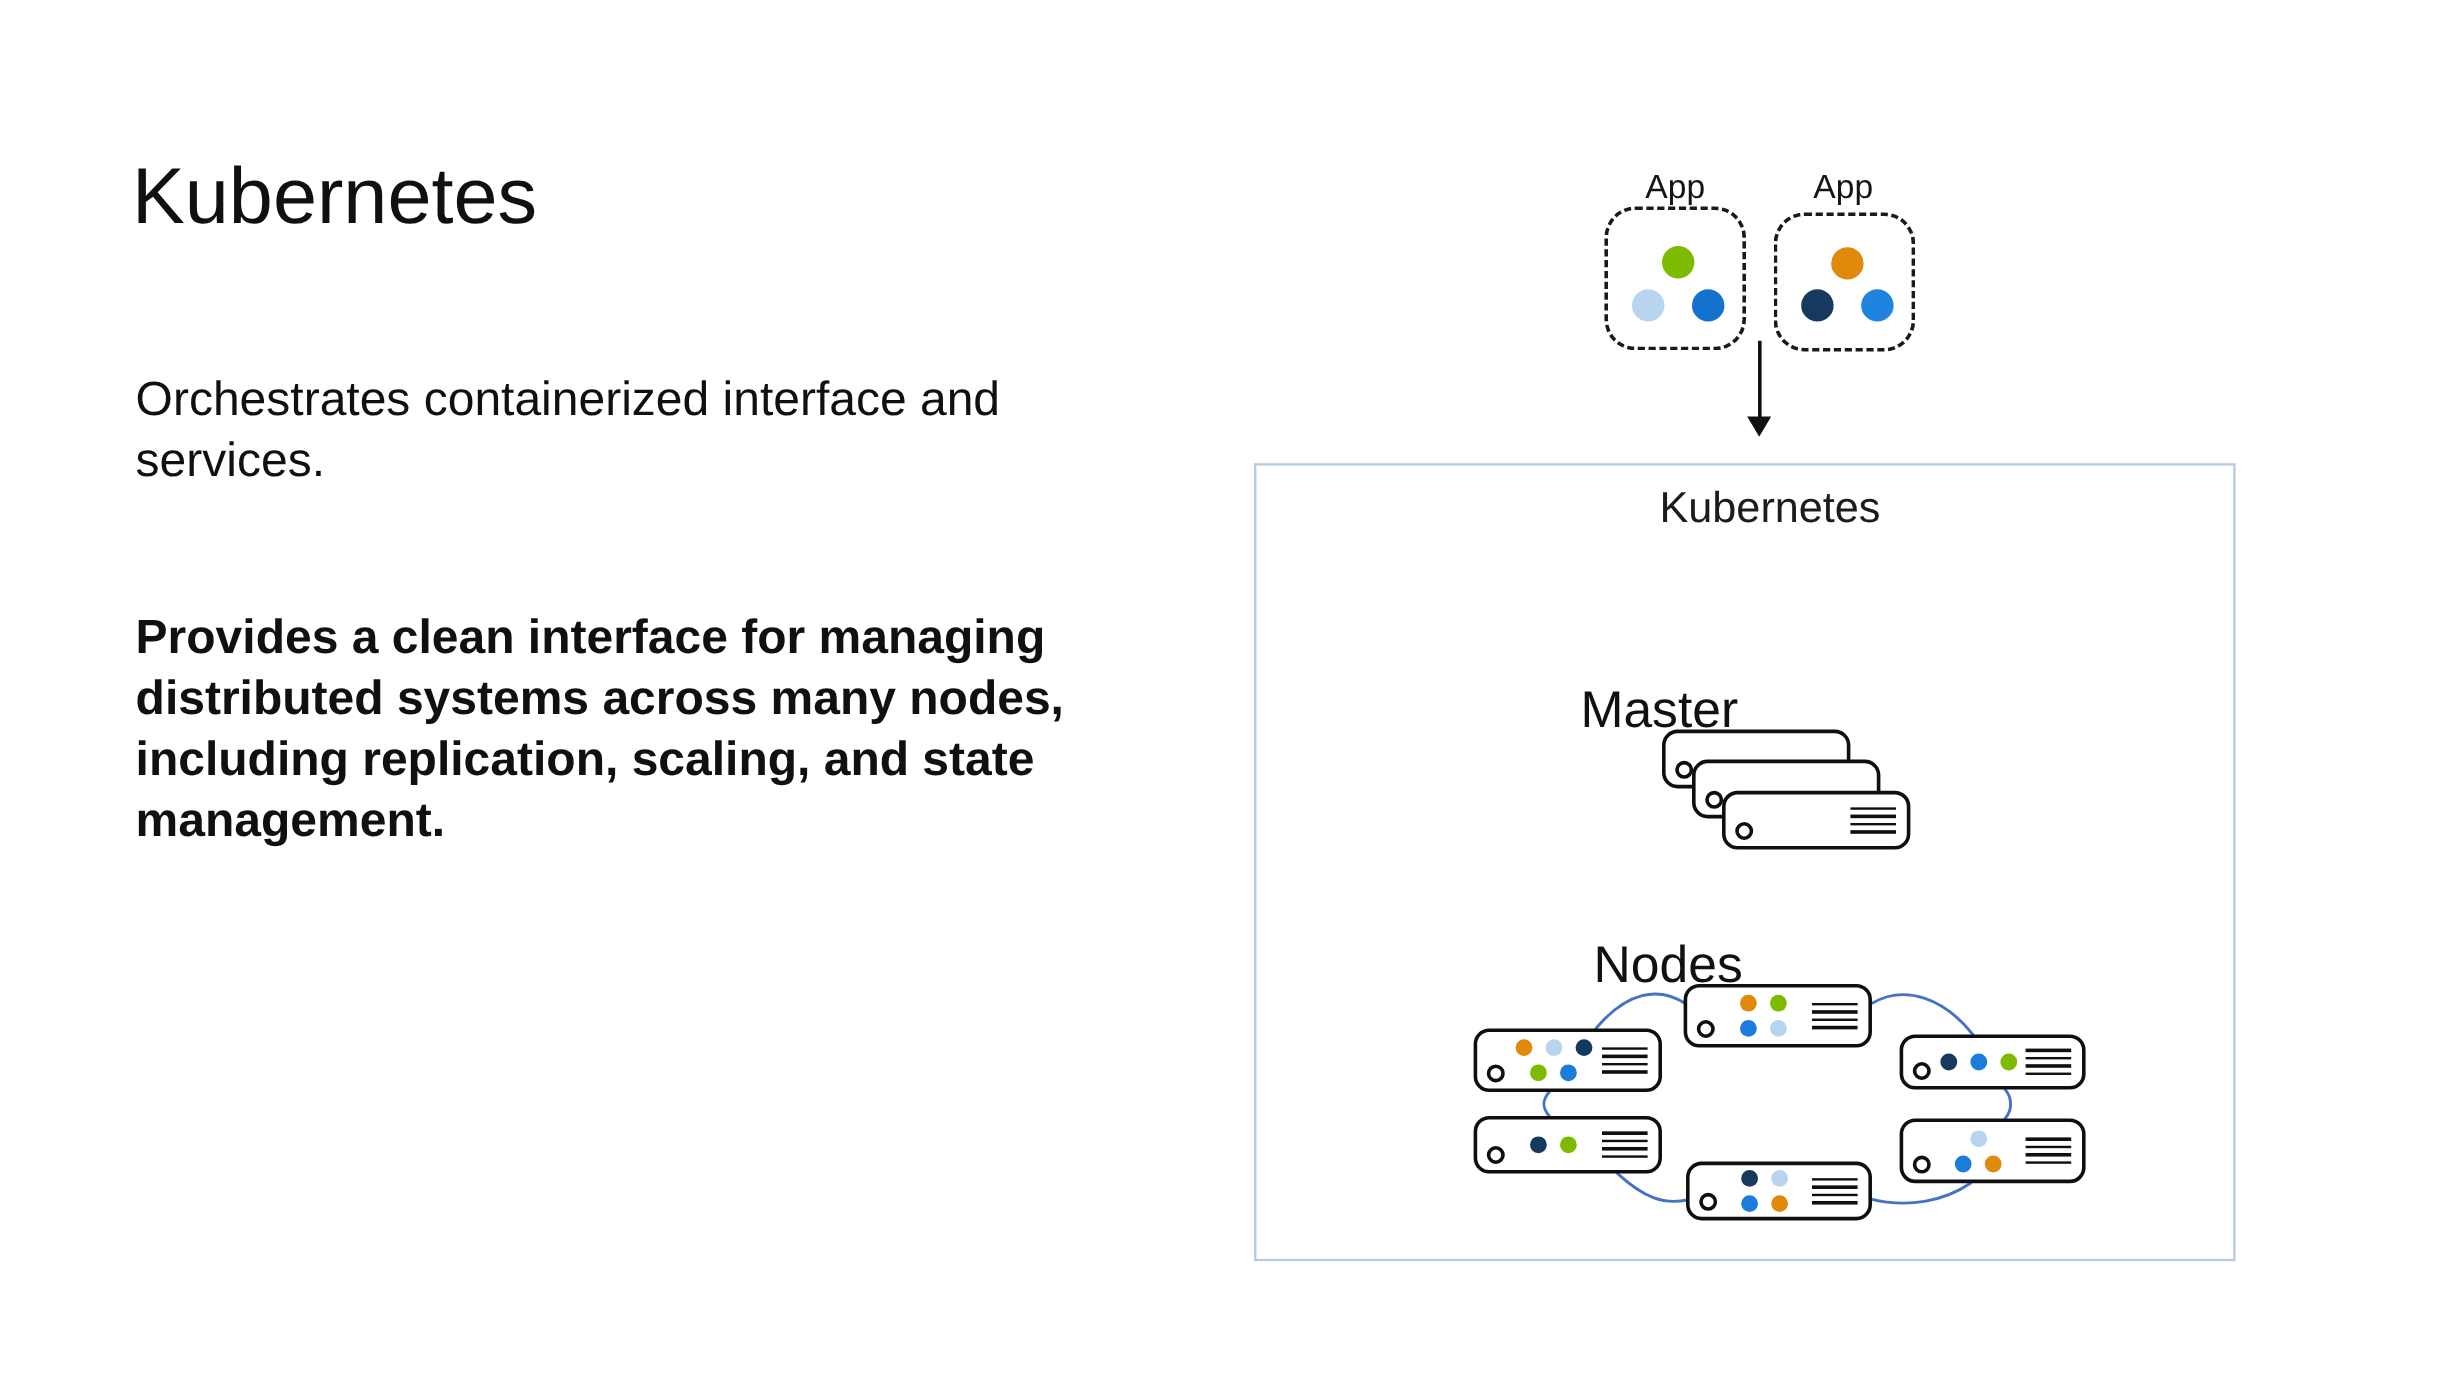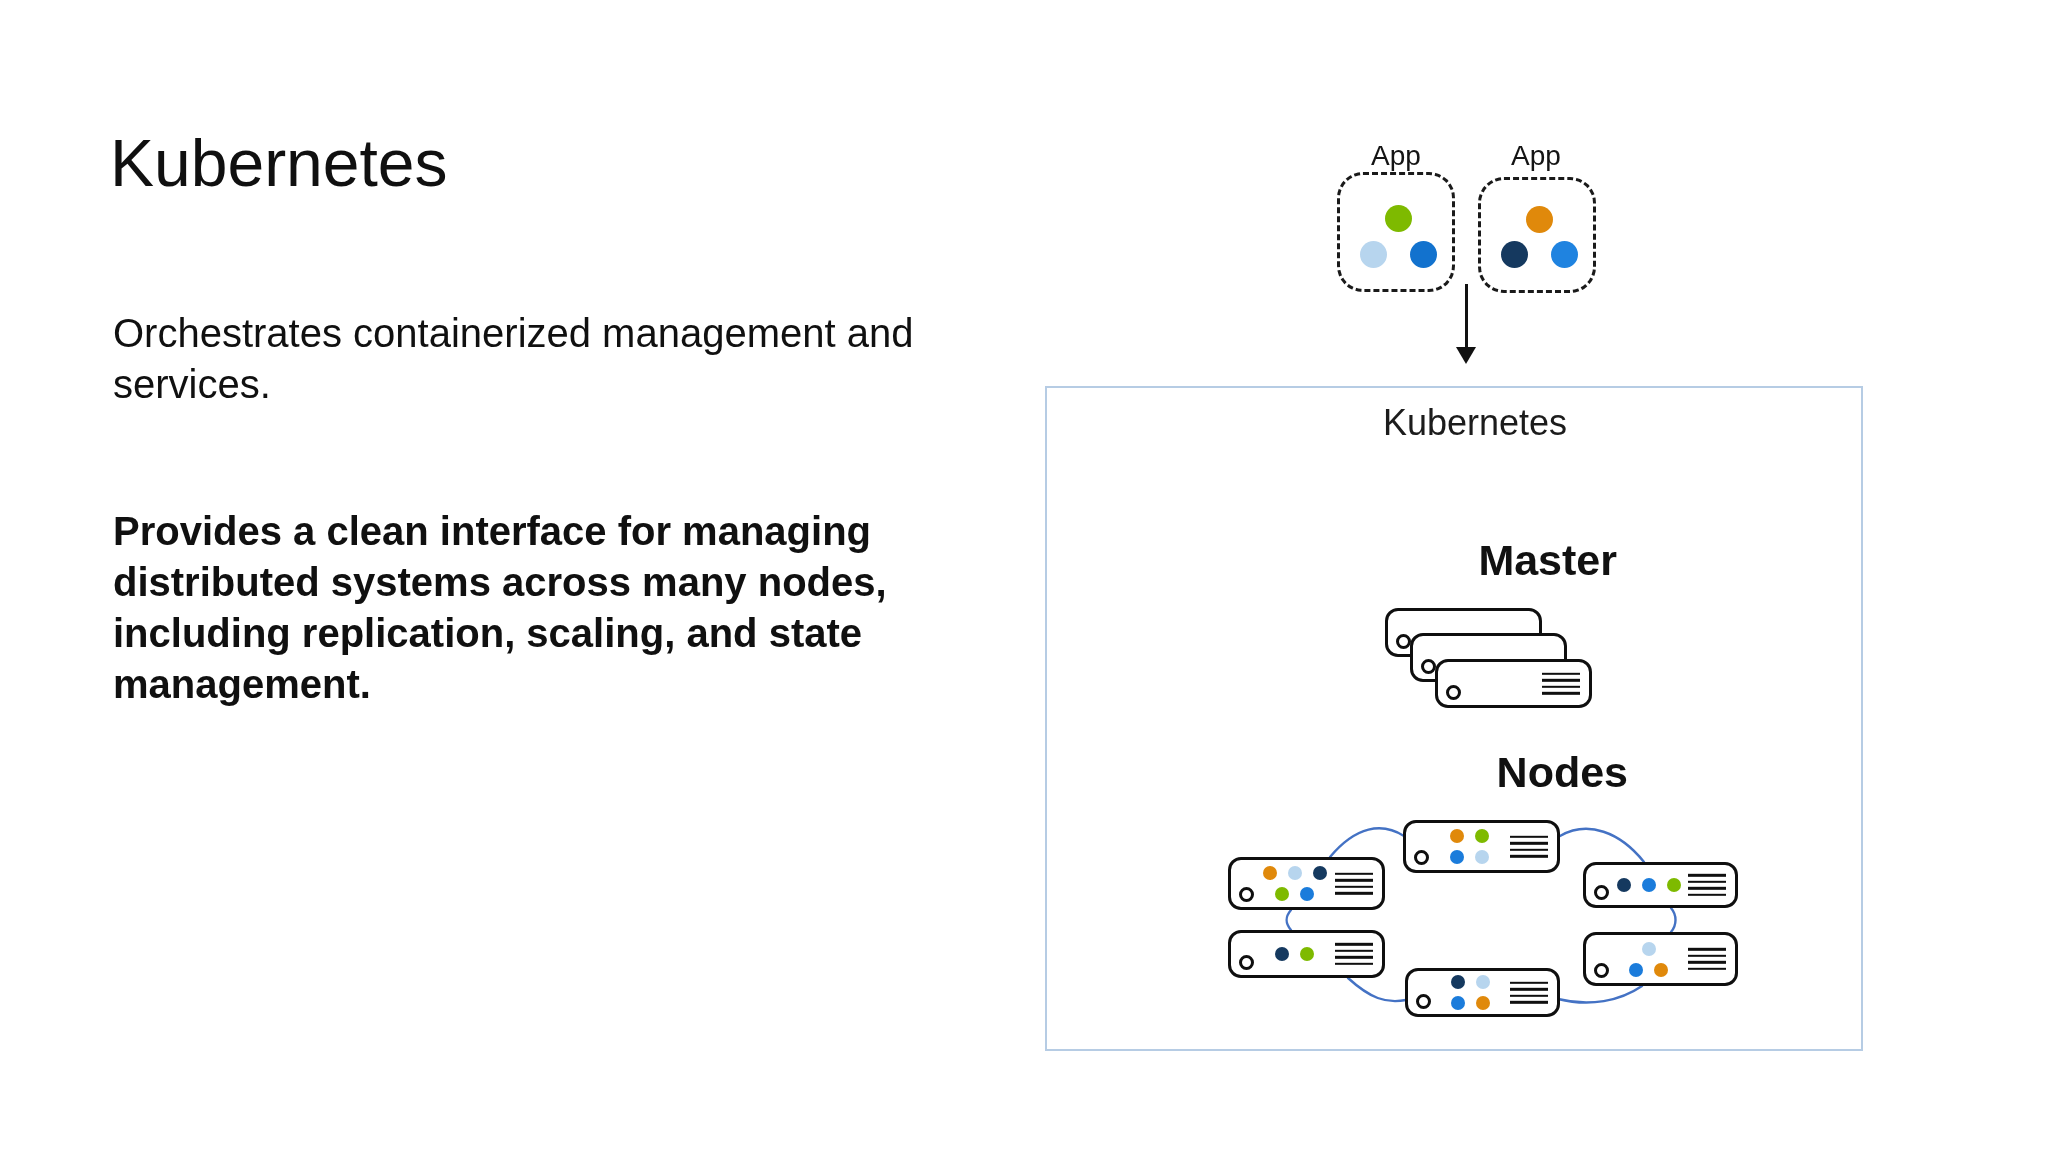--- a/index.html
+++ b/index.html
@@ -19,21 +19,21 @@
   .app-box{width:118px;height:120px;border:3px dashed #1a1a1a;border-radius:26px;background:#fff;box-sizing:border-box;}
   .app-dot{position:absolute;width:27px;height:27px;border-radius:50%;}
 
   
   .arrow-line{left:1465px;top:284px;width:3px;height:64px;background:#111;}
   .arrow-head{left:1456px;top:347px;width:0;height:0;border-left:10px solid transparent;border-right:10px solid transparent;border-top:17px solid #111;}
 
   
   .cluster-box{left:1045px;top:386px;width:818px;height:665px;border:2px solid var(--cluster-border,#b6cce4);box-sizing:border-box;background:#fff;}
   .cluster-label{left:1245px;top:402px;width:460px;text-align:center;font-size:36px;color:#1c1c1c;}
-  .section-label{width:300px;text-align:right;font-size:43px;font-weight:700;color:#111;}
+  .section-label{width:300px;text-align:left;font-size:43px;font-weight:400;color:#111;margin-top:32px;}
   .master-label{left:1317px;top:536px;}
   .nodes-label{left:1328px;top:748px;}
 
   
   .server{border:3px solid #0f0f0f;border-radius:13px;background:#fff;box-sizing:border-box;}
   .master-card{width:157px;height:49px;}
   .led{position:absolute;left:8px;bottom:5px;width:15px;height:15px;border:3px solid #0f0f0f;border-radius:50%;box-sizing:border-box;background:#fff;}
   .vents{position:absolute;right:9px;top:50%;transform:translateY(-50%);display:flex;flex-direction:column;gap:4px;}
   .vents i{display:block;width:38px;height:2.6px;background:#0f0f0f;}
 
@@ -42,21 +42,21 @@
   .dot-row{display:flex;justify-content:center;gap:11px;}
   .ndot{width:14px;height:14px;border-radius:50%;}
 
   svg.connectors{position:absolute;left:0;top:0;pointer-events:none;}
   svg.connectors path{fill:none;stroke:var(--connector,#4472c4);stroke-width:2.4;stroke-linecap:round;}
 </style>
 </head>
 <body>
 
 <h1 class="abs slide-title">Kubernetes</h1>
-<p class="abs para">Orchestrates containerized management and
+<p class="abs para">Orchestrates containerized interface and
 services.</p>
 <p class="abs para para2">Provides a clean interface for managing
 distributed systems across many nodes,
 including replication, scaling, and state
 management.</p>
 
 <div class="abs app-label" style="left:1336px;top:140px">App</div>
 <div class="abs app-label" style="left:1476px;top:140px">App</div>
 
 <div class="abs app-box" style="left:1337px;top:172px">

